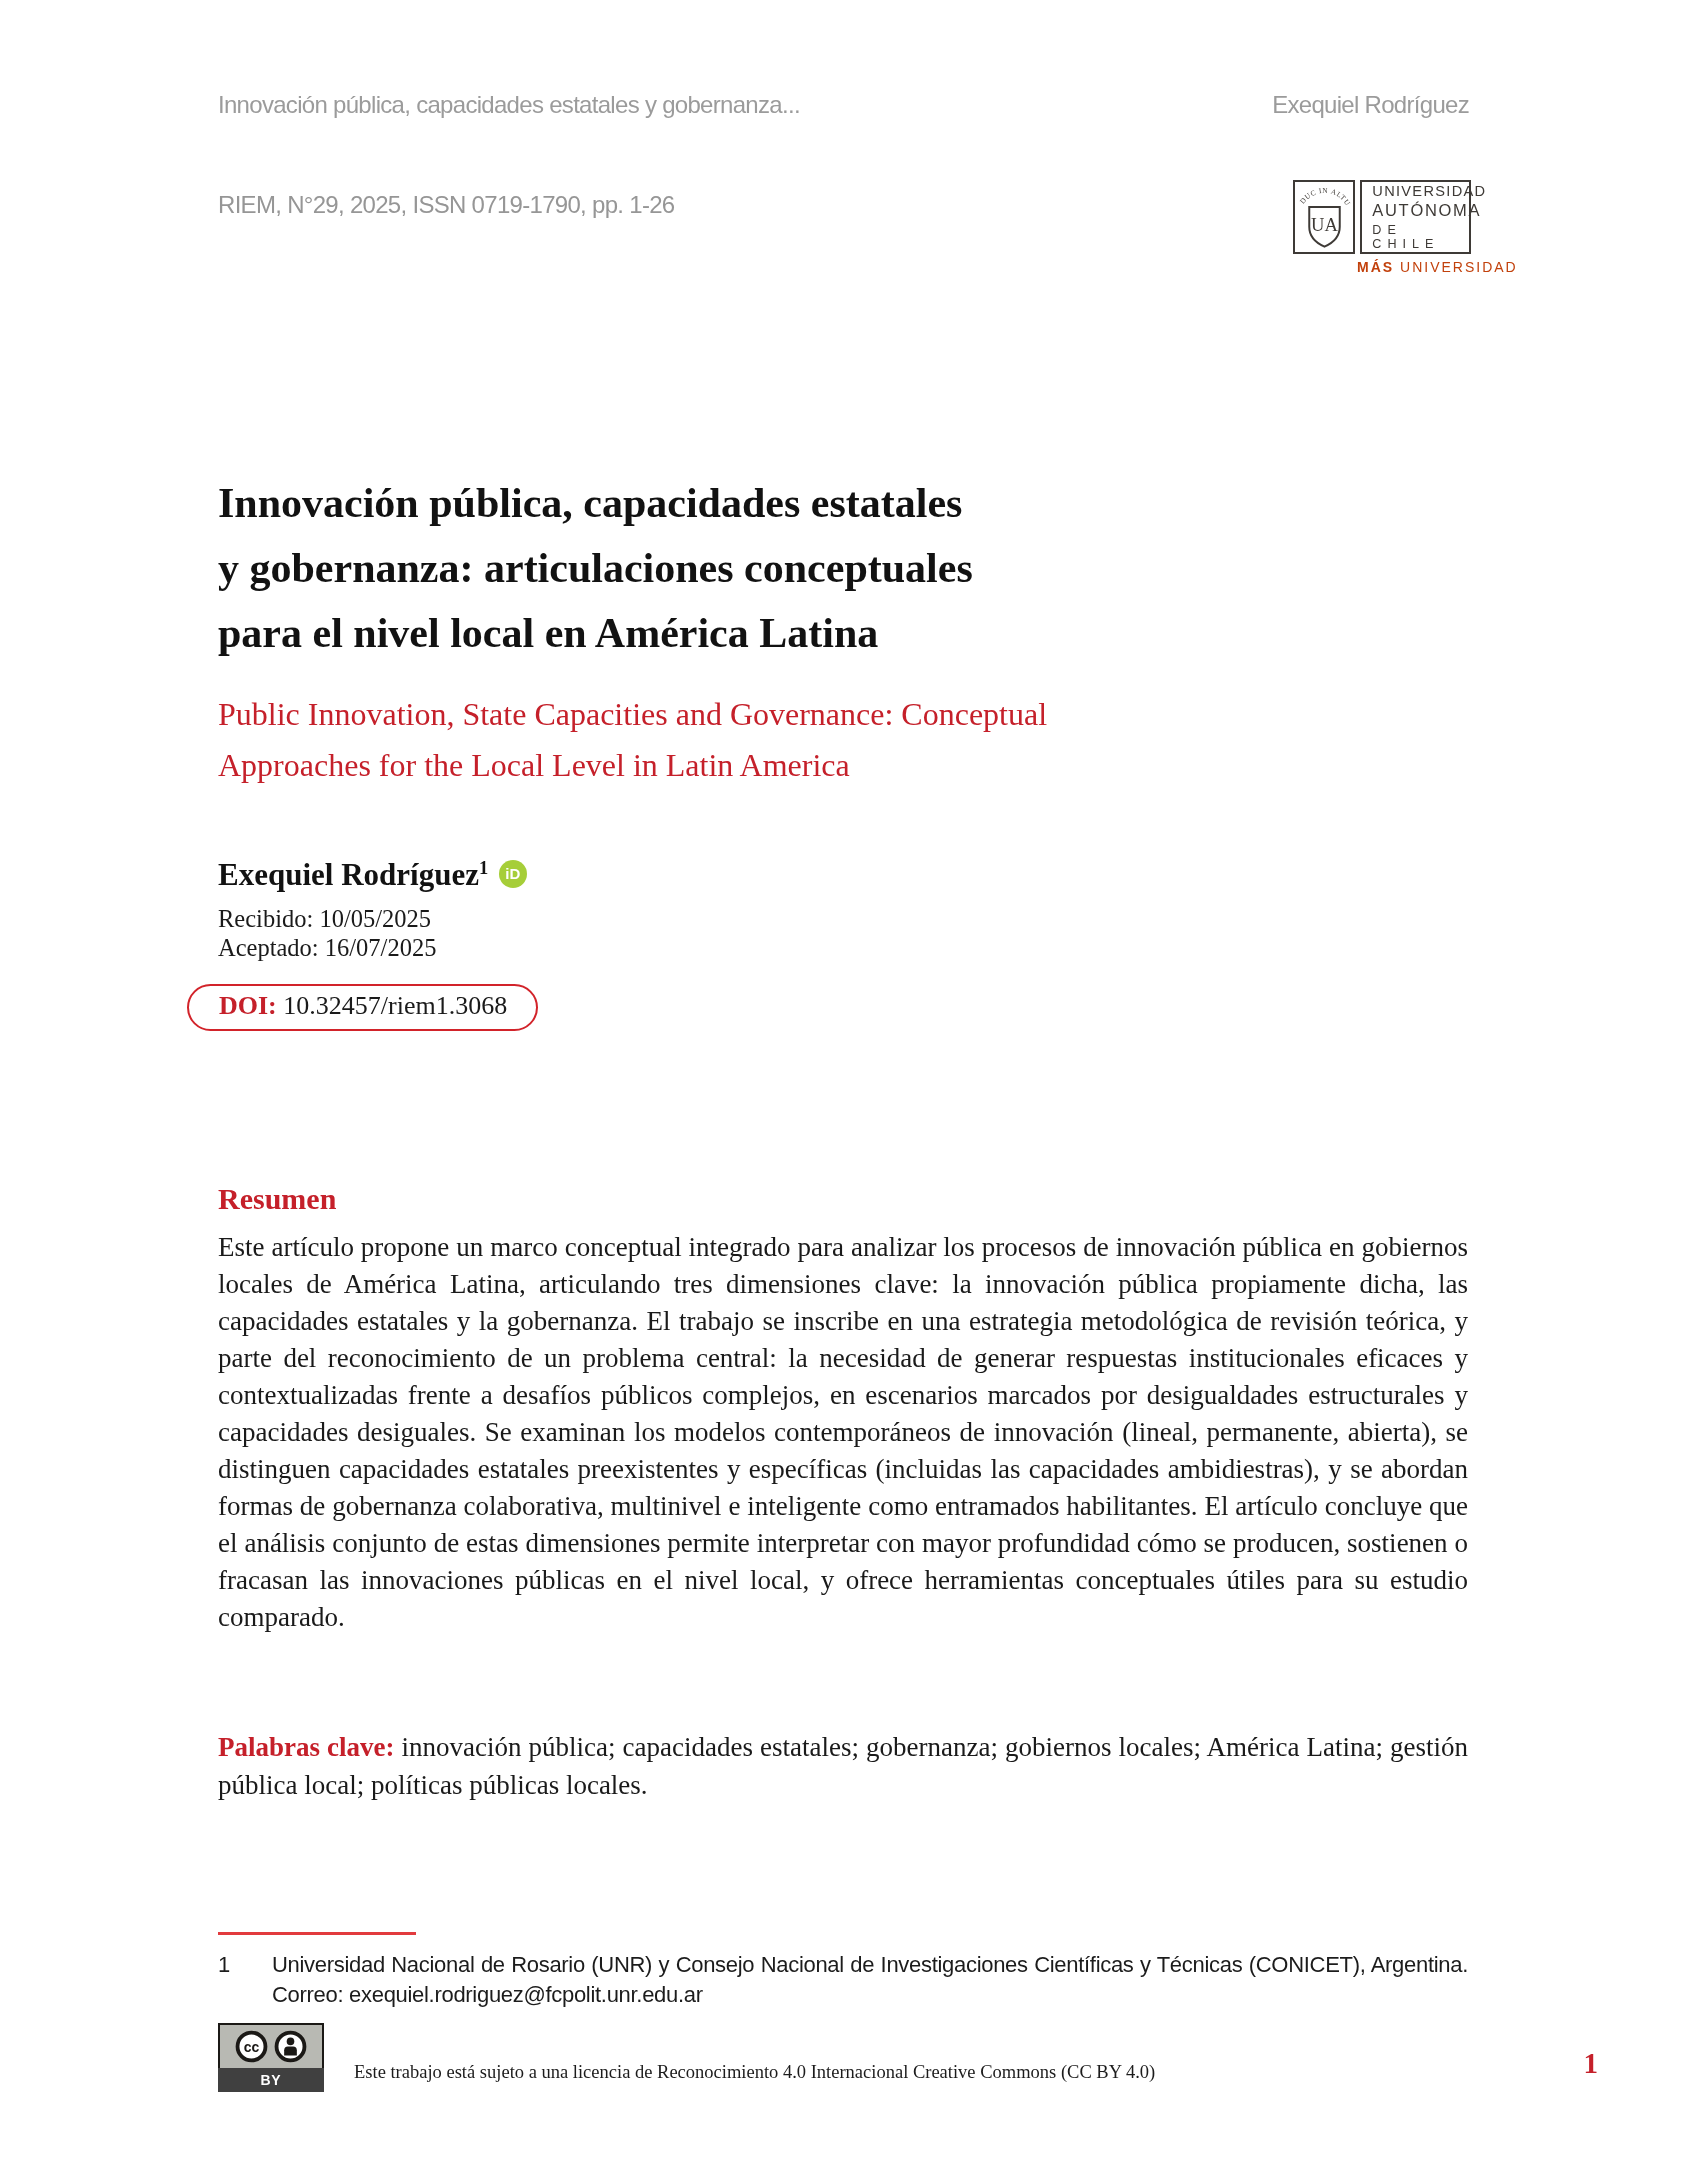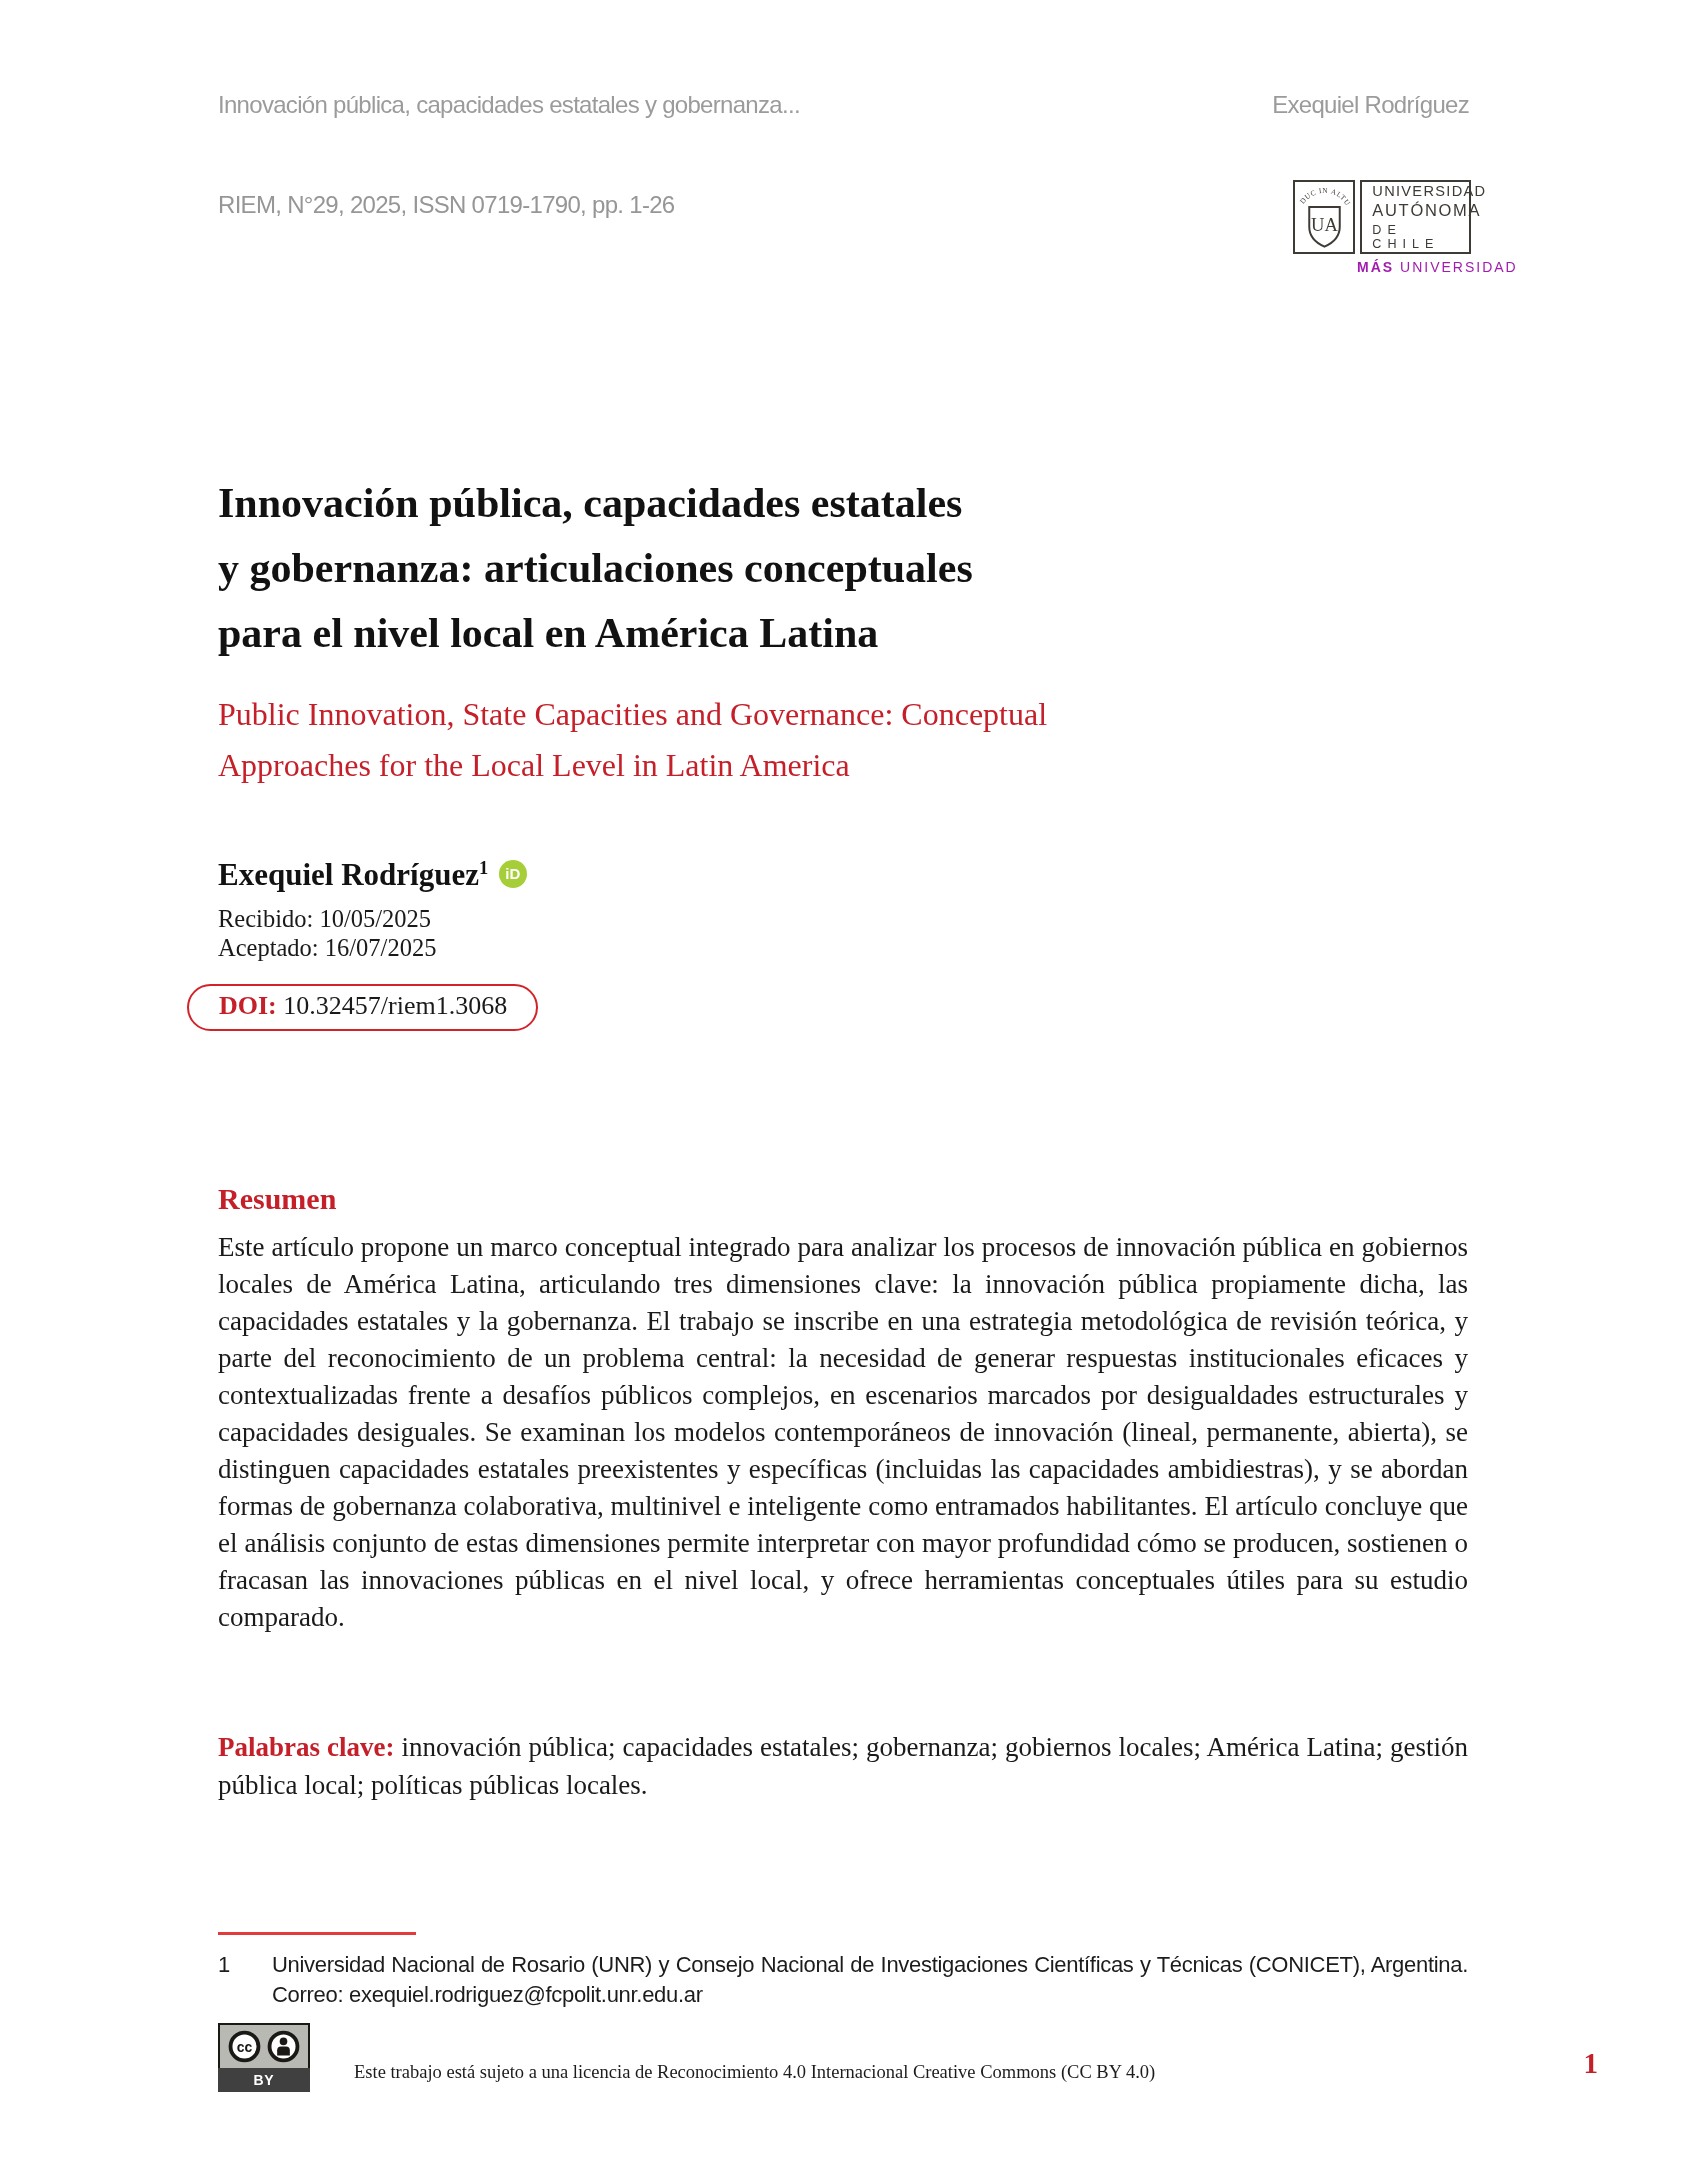--- a/index.html
+++ b/index.html
@@ -39,21 +39,21 @@
     width:111px; height:74px; border:2px solid #3e3a36; box-sizing:border-box;
     display:flex; flex-direction:column; justify-content:center; padding-left:10px;
     color:#3e3a36; font-family:"Liberation Sans", sans-serif;
   }
   .logo-line1 { font-size:14.6px; letter-spacing:1.3px; }
   .logo-line2 { font-size:16.5px; letter-spacing:1.7px; margin-top:2px; }
   .logo-line3 { font-size:12.6px; letter-spacing:6px; margin-top:2.6px; }
   .logo-tagline {
     position:absolute; left:1357px; top:259px;
     font-family:"Liberation Sans", sans-serif; font-size:14px;
-    color:#a21caf; letter-spacing:2px;
+    color:#c2410c; letter-spacing:2px;
   }
   .logo-tagline .bold { font-weight:bold; }
   
   .title-es {
     position:absolute; left:218px; top:471px; width:1290px;
     font-size:42px; font-weight:bold; color:#121212; line-height:65px;
   }
   .title-en {
     position:absolute; left:218px; top:689px; width:1290px;
     font-size:32px; font-weight:normal; color:#c5202a; line-height:51px;
@@ -96,21 +96,21 @@
   .footnote-rule { position:absolute; left:218px; top:1932px; width:198px; height:3.3px; background:#e23b3e; }
   .footnote {
     position:absolute; left:218px; top:1950px; width:1250px; box-sizing:border-box;
     padding-left:54px; font-family:"Liberation Sans", sans-serif;
     font-size:22px; line-height:30px; color:#1c1c1c; letter-spacing:-0.3px;
   }
   .footnote .fn-marker { position:absolute; left:0; top:0; }
   .footnote .fn-line1 { text-align:justify; text-align-last:justify; }
   .footnote .fn-line2 { text-align:left; }
   
-  .cc-badge { position:absolute; left:218px; top:2023px; width:92px; height:69px; box-sizing:border-box; }
+  .cc-badge { position:absolute; left:218px; top:2023px; width:106px; height:69px; box-sizing:border-box; }
   .cc-top {
     height:45px; background:#b8b9b3; border:2px solid #1b1916; border-bottom:none;
     box-sizing:border-box; display:flex; align-items:center; justify-content:center; gap:5.3px;
   }
   .cc-bottom {
     height:24px; background:#404040; color:#ffffff;
     font-family:"Liberation Sans", sans-serif; font-weight:bold; font-size:14px;
     display:flex; align-items:center; justify-content:center; letter-spacing:0.7px;
   }
   .license-text { position:absolute; left:354px; top:2062px; font-size:18.5px; color:#1c1c1c; }

